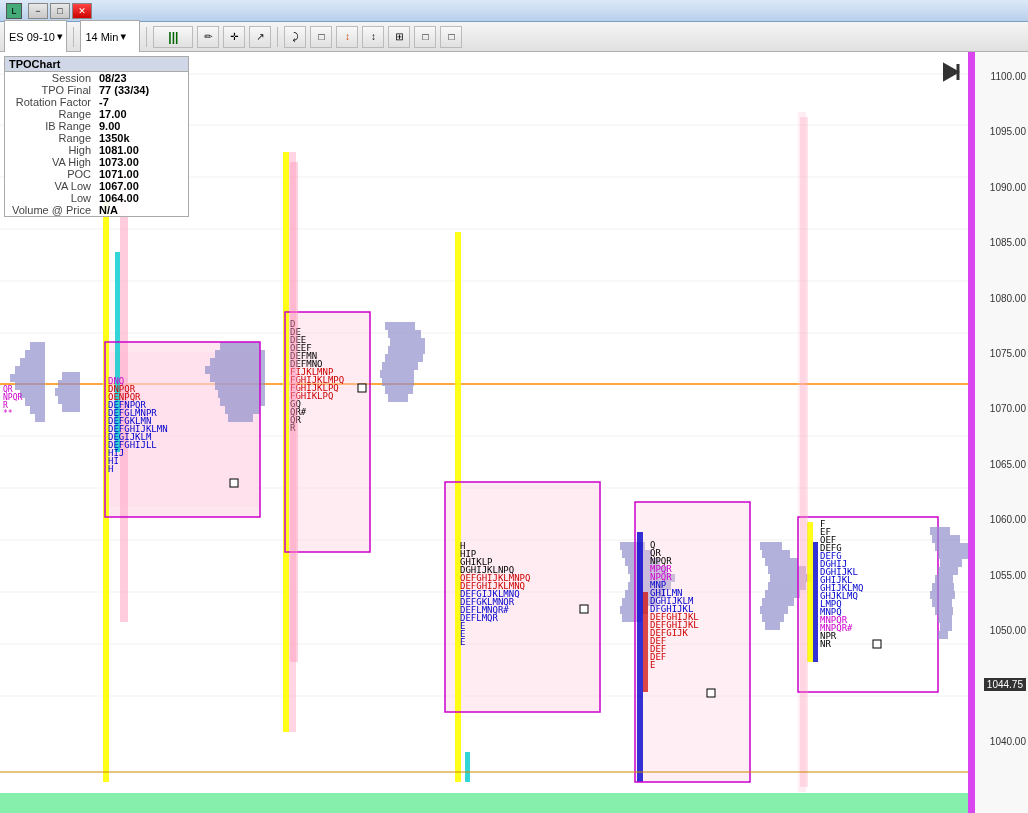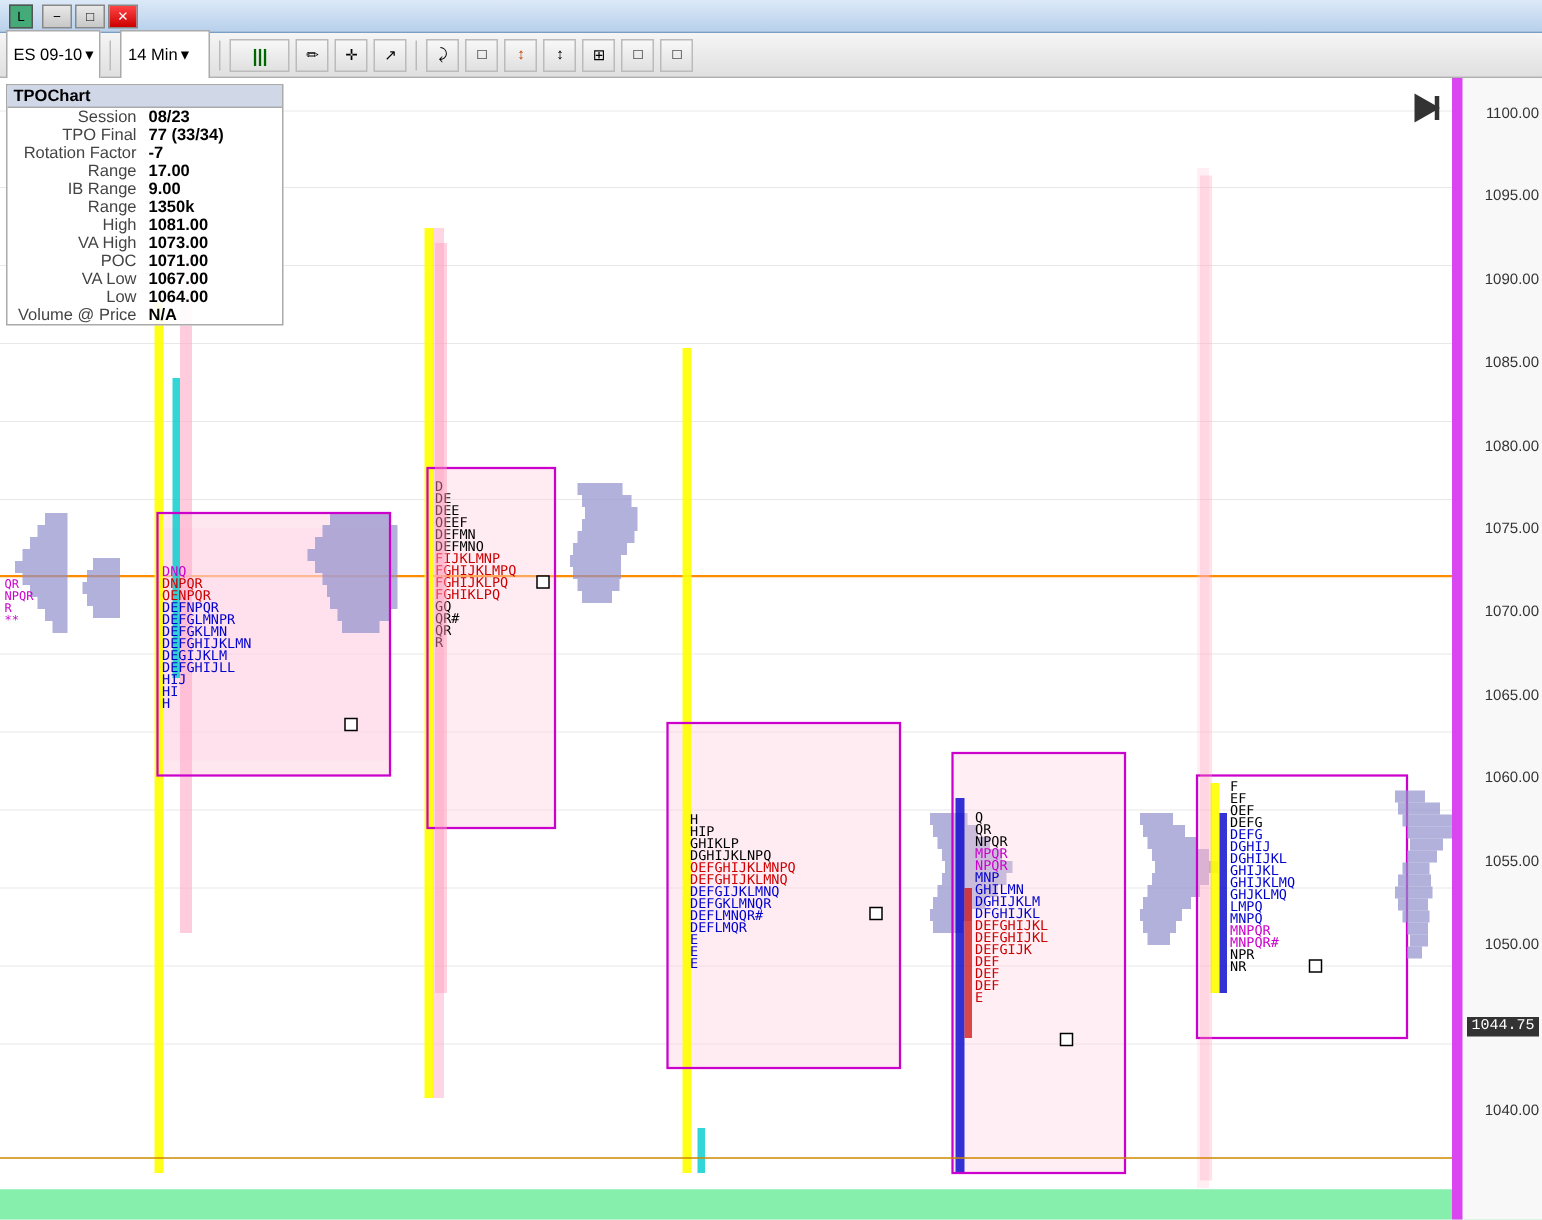--- a/index.html
+++ b/index.html
@@ -113,21 +113,20 @@
 
     
     #price-badge {
       position: absolute;
       right: 2px;
       background: #333;
       color: white;
       font-size: 10px;
       padding: 1px 3px;
       z-index: 5;
-      font-family: Liberation Mono, monospace;
     }
 
     
     #chart-svg {
       position: absolute;
       top: 0; left: 0; width: 100%; height: 100%;
     }
 
     
     #play-btn {

